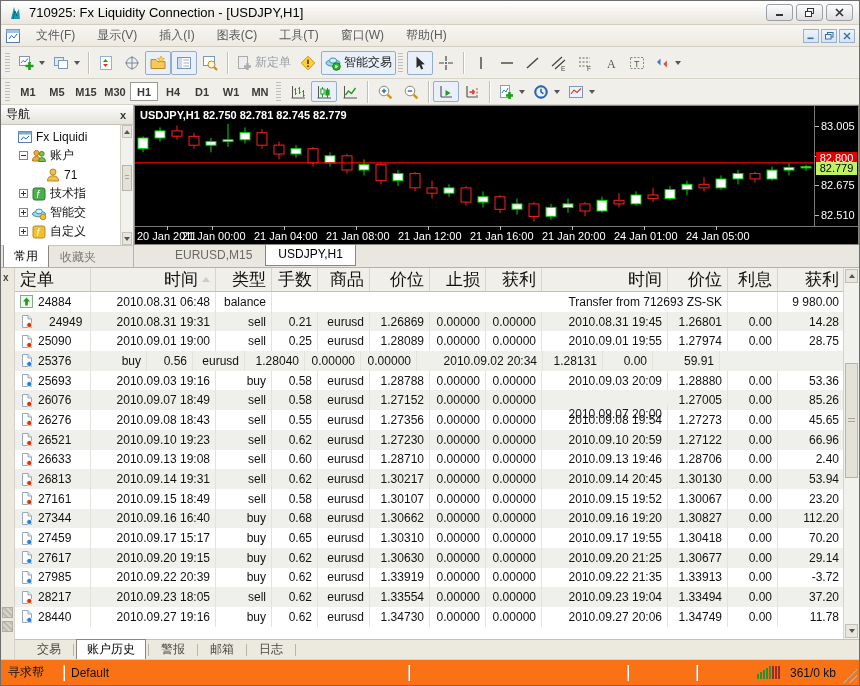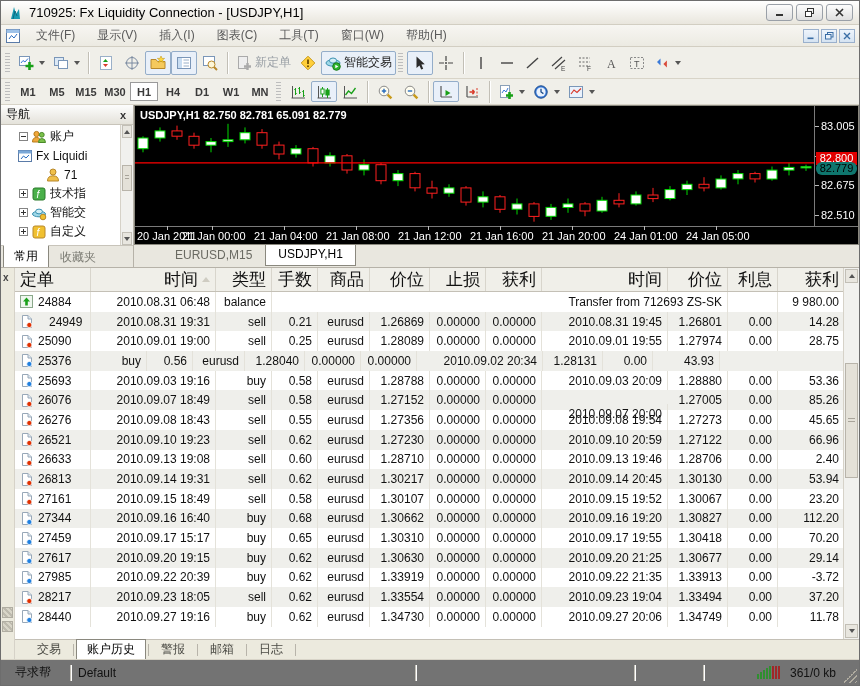--- a/index.html
+++ b/index.html
@@ -77,21 +77,21 @@
   .chartarea { flex:1; display:flex; flex-direction:column; background:#e9e7df; }
   .chartbox { position:relative; height:140px; background:#000; border:1px solid #8a887e; }
   .plot { position:absolute; left:0; top:0; width:682px; height:121px; }
   .plot svg { display:block; }
   .ohlc { position:absolute; left:5px; top:3px; color:#fff; font-size:11px; font-weight:bold; white-space:nowrap; }
   .price-axis { position:absolute; right:0; top:0; width:44px; height:121px; border-left:1px solid #7a7a7a; background:#000; }
   .palabel { position:absolute; left:6px; color:#fff; font-size:11px; }
   .patick { position:absolute; left:0; width:4px; height:1px; background:#bbb; }
   .pbadge { position:absolute; left:1px; right:1px; height:13px; line-height:13px; font-size:11px; text-align:center; }
   .pbadge.red { background:#e00000; color:#fff; }
-  .pbadge.cur { background:#0f766e; color:#000;border-radius:6px; }
+  .pbadge.cur { background:#bef264; color:#000; }
   .time-axis { position:absolute; left:0; right:0; bottom:0; height:18px; border-top:1px solid #7a7a7a; background:#000; }
   .talabel { position:absolute; top:3px; color:#fff; font-size:11px; white-space:nowrap; }
   .tatick { position:absolute; top:-1px; width:1px; height:4px; background:#bbb; }
   .chart-tabs { height:22px; display:flex; align-items:flex-start; padding-left:28px; background:#e9e7df; }
   .ctab { padding:3px 12px 4px; font-size:12px; color:#6a6a62; border:1px solid transparent; border-top:none; }
   .ctab.active { background:#ffffff; color:#000; border-color:#8a887e; margin-top:-1px; }
 
   
   .terminal { position:relative; height:392px; background:#ffffff; border-top:1px solid #b6b2a8; display:flex; }
   .tstrip { width:14px; background:#eceade; border-right:1px solid #d6d2c8; position:relative; }
@@ -118,21 +118,21 @@
     border-top:1px solid #c4c0b6; padding-left:12px; }
   .ttab { padding:1px 10px; font-size:12px; color:#4a4a44; }
   .ttab.active { background:#ffffff; border:1px solid #8a887e; color:#000; }
   .tvline { width:1px; height:12px; background:#b8b4aa; }
   .tscroll { position:absolute; top:0; right:0; bottom:20px; width:16px; background:#f1f1ee; border-left:1px solid #d6d2c8; }
   .tscroll .arr { position:absolute; left:1px; right:1px; height:14px; background:#e8e6df; border:1px solid #c2bfb6;
     display:flex; align-items:center; justify-content:center; }
   .tscroll .arr.up { top:1px; } .tscroll .arr.dn { bottom:1px; }
 
   
-  .statusbar { height:26px; display:flex; align-items:center; background:#737373; border-top:1px solid #d8d4c8; font-size:12px;padding-left:7px; }
+  .statusbar { height:26px; display:flex; align-items:center; background:#f97316; border-top:1px solid #d8d4c8; font-size:12px; }
   .scell { height:100%; display:flex; align-items:center; padding:0 7px; white-space:nowrap; }
   .ssep { width:1px; height:16px; background:#c2bfb6; box-shadow:1px 0 0 #ffffff; }
   .traffic { display:flex; align-items:flex-end; gap:1px; height:13px; margin-right:10px; }
   .traffic span { width:2px; display:block; }
   .gripcorner { width:14px; height:14px; margin:0 2px 2px auto; align-self:flex-end;
     background:linear-gradient(135deg,transparent 0 50%,#b0aca0 50% 56%,transparent 56% 70%,#b0aca0 70% 76%,transparent 76% 90%,#b0aca0 90% 96%,transparent 96%); }
 </style>
 </head>
 <body>
 
@@ -495,38 +495,38 @@
   </div>
 
   <div class="main">
     <div class="navigator">
       <div class="nav-header">
         <span class="t">导航</span>
         <span class="nav-close">x</span>
       </div>
       <div class="nav-body">
         <div id="nav-tree" style="padding:2px 0 0 2px;">
+            <div class="tree-row" style="padding-left: 2px;">
+              <span class="expander none"></span>
+              <span class="tree-icon"><svg viewBox="0 0 16 16">
+                  <rect x="1.5" y="2.5" width="13" height="11" fill="#fff" stroke="#5a7ba8"></rect>
+                  <rect x="1.5" y="2.5" width="13" height="3" fill="#7aa8d8"></rect>
+                  <path d="M4 11 L6.5 8 L9 10 L12 7" stroke="#2a6dbf" fill="none"></path>
+                </svg></span>
+              <span>Fx Liquidi</span>
+            </div>
             <div class="tree-row" style="padding-left: 16px;">
               <span class="expander "></span>
               <span class="tree-icon"><svg viewBox="0 0 16 16">
                   <circle cx="5.5" cy="5" r="2.6" fill="#f0a83a" stroke="#b87a1a"></circle>
                   <path d="M1.5 13 Q1.5 8.5 5.5 8.5 Q9.5 8.5 9.5 13 Z" fill="#f0a83a" stroke="#b87a1a"></path>
                   <circle cx="10.8" cy="5.8" r="2.4" fill="#7ac04a" stroke="#4a8a2a"></circle>
                   <path d="M7.5 13.5 Q7.5 9.5 10.8 9.5 Q14.5 9.5 14.5 13.5 Z" fill="#7ac04a" stroke="#4a8a2a"></path>
                 </svg></span>
               <span>账户</span>
-            </div>
-            <div class="tree-row" style="padding-left: 2px;">
-              <span class="expander none"></span>
-              <span class="tree-icon"><svg viewBox="0 0 16 16">
-                  <rect x="1.5" y="2.5" width="13" height="11" fill="#fff" stroke="#5a7ba8"></rect>
-                  <rect x="1.5" y="2.5" width="13" height="3" fill="#7aa8d8"></rect>
-                  <path d="M4 11 L6.5 8 L9 10 L12 7" stroke="#2a6dbf" fill="none"></path>
-                </svg></span>
-              <span>Fx Liquidi</span>
             </div>
             <div class="tree-row" style="padding-left: 30px;">
               <span class="expander none"></span>
               <span class="tree-icon"><svg viewBox="0 0 16 16">
                   <circle cx="8" cy="5" r="3" fill="#f0c04a" stroke="#b8882a"></circle>
                   <path d="M2.5 14 Q2.5 8.8 8 8.8 Q13.5 8.8 13.5 14 Z" fill="#f0c04a" stroke="#b8882a"></path>
                 </svg></span>
               <span>71</span>
             </div>
             <div class="tree-row" style="padding-left: 16px;">
@@ -651,21 +651,21 @@
               <rect x="615" y="67.6" width="10" height="5.3" fill="#000000" stroke="#ff2020"></rect>
               <line x1="637" x2="637" y1="60.5" y2="74.7" stroke="#00d800"></line>
               <rect x="632" y="64.1" width="10" height="8.9" fill="#ffffff" stroke="#00d800"></rect>
               <line x1="654" x2="654" y1="56.9" y2="69.4" stroke="#00d800"></line>
               <rect x="649" y="61.4" width="10" height="2.7" fill="#ffffff" stroke="#00d800"></rect>
               <line x1="671" x2="671" y1="58.7" y2="64.9" stroke="#00d800"></line>
               <rect x="666" y="60.7" width="10" height="1.2" fill="#ffffff" stroke="#00d800"></rect>
               <line x1="0" x2="682" y1="56.9" y2="56.9" stroke="#ff0000" stroke-width="1.4"></line>
             </svg>
         </div>
-        <div class="ohlc">USDJPY,H1  82.750 82.781 65.091 82.779</div>
+        <div class="ohlc">USDJPY,H1  82.750 82.781 82.745 82.779</div>
         <div class="price-axis" id="price-axis">
             <div class="palabel" style="top: 14.4632px;">83.005</div>
             <div class="patick" style="top: 20.4632px;"></div>
             <div class="palabel" style="top: 43.8235px;">82.840</div>
             <div class="patick" style="top: 49.8235px;"></div>
             <div class="palabel" style="top: 73.1838px;">82.675</div>
             <div class="patick" style="top: 79.1838px;"></div>
             <div class="palabel" style="top: 102.544px;">82.510</div>
             <div class="patick" style="top: 108.544px;"></div>
             <div class="pbadge red" style="top: 45.9412px;">82.800</div>
@@ -894,21 +894,21 @@
             <div class="tcell r" style="width: 126px;">
               <span>2010.09.02 20:34</span>
             </div>
             <div class="tcell r" style="width: 60px;">
               <span>1.28131</span>
             </div>
             <div class="tcell r" style="width: 50px;">
               <span>0.00</span>
             </div>
             <div class="tcell r" style="width: 67px;">
-              <span>43.93</span>
+              <span>59.91</span>
             </div>
           </div>
           <div class="trow">
             <div class="tcell" style="width: 76px;">
               <span class="rowicon">
                 <svg viewBox="0 0 13 13">
                   <path d="M2.5 0.5 H8 L11.5 4 V12.5 H2.5 Z" fill="#fff" stroke="#98a8b8"></path>
                   <path d="M8 0.5 L8 4 L11.5 4" fill="#dce8f2" stroke="#98a8b8"></path>
                   <circle cx="9.3" cy="10" r="2.6" fill="#2080e0" stroke="#fff" stroke-width="0.8"></circle>
                 </svg>

